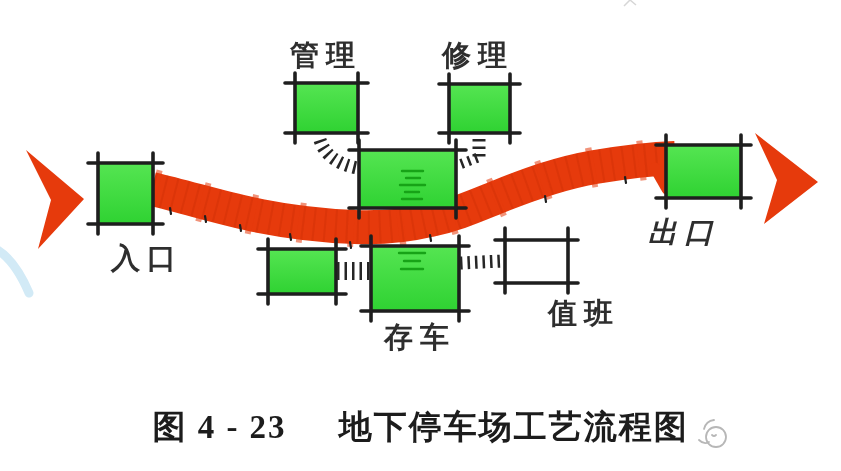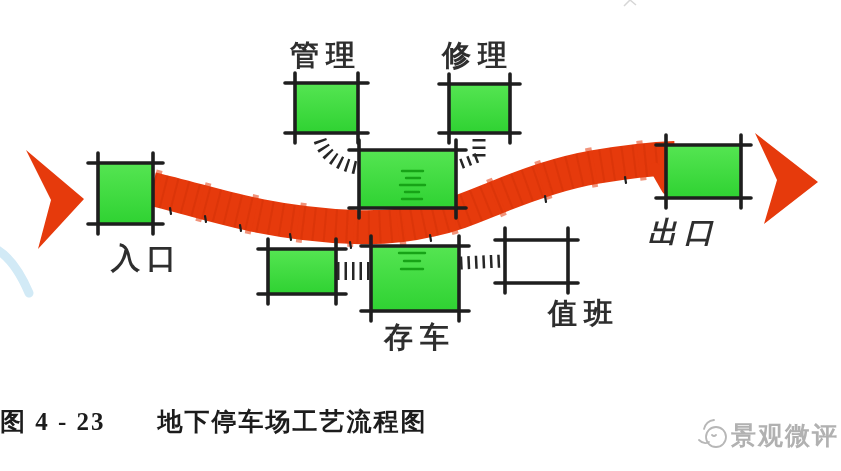--- a/index.html
+++ b/index.html
@@ -17,22 +17,22 @@
   .hatch-green{stroke:#17a317;stroke-width:2.4;stroke-linecap:round;}
   .band-main{stroke:#e63a0c;fill:none;stroke-linecap:butt;stroke-linejoin:round;}
   .band-tex{stroke:#c92f05;fill:none;opacity:.35;}
   .band-rough{stroke:#e63a0c;fill:none;opacity:.55;}
   
   .lbl{
     position:absolute;width:80px;text-align:center;white-space:nowrap;
     font-weight:bold;font-size:29px;letter-spacing:7px;color:#2e2e2e;
   }
   .caption{
-    position:absolute;left:0;top:405px;width:841px;
-    font-family:"Liberation Serif",serif;font-weight:bold;font-size:25px;
+    position:absolute;left:0;top:405px;width:841px;text-align:center;
+    font-family:"Liberation Serif",serif;font-weight:bold;font-size:33px;
     color:#1c1c1c;letter-spacing:2px;white-space:nowrap;
   }
   .caption .num{margin-right:52px;}
   .watermark-text{
     position:absolute;left:731px;top:419px;
     font-size:25px;letter-spacing:2px;color:#b1b1b1;font-weight:bold;
     white-space:nowrap;
   }
 </style>
 </head>
@@ -164,15 +164,14 @@
   </div>
 
   <svg width="44" height="44" style="left:692px;top:411px;">
     <g stroke="#b7b7b7" stroke-width="1.8" fill="none" stroke-linecap="round">
       <path d="M12,18 q2,-8 10,-9"></path>
       <circle cx="24" cy="26" r="10" fill="#ffffff"></circle>
       <path d="M7,29 q5,5 10,2"></path>
       <path d="M20,24 q2,2 4,0"></path>
     </g>
   </svg>
-  <div class="watermark-text">景观微评</div>
 
 </div>
 
 </body></html>

